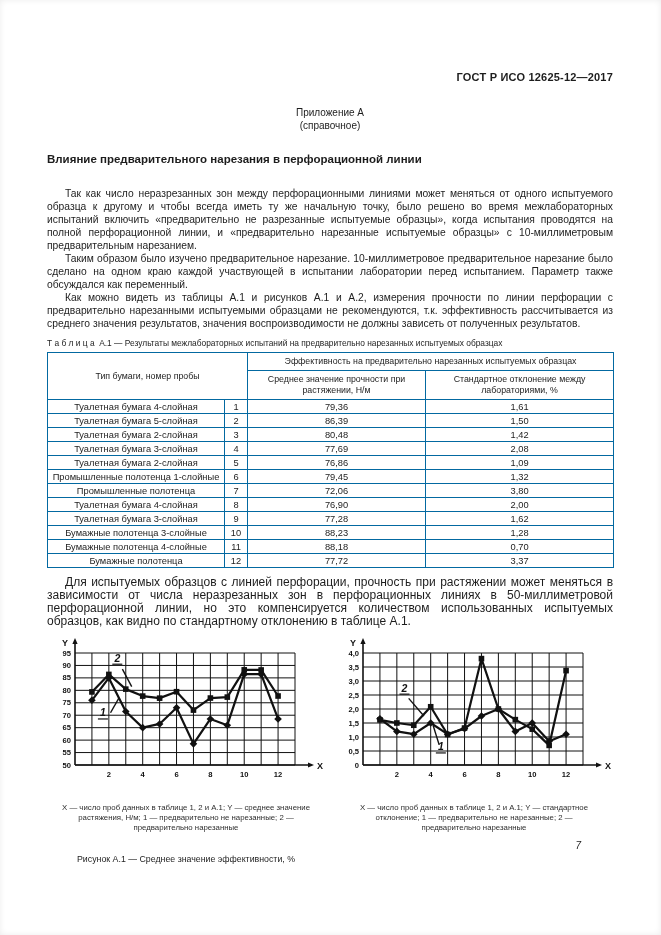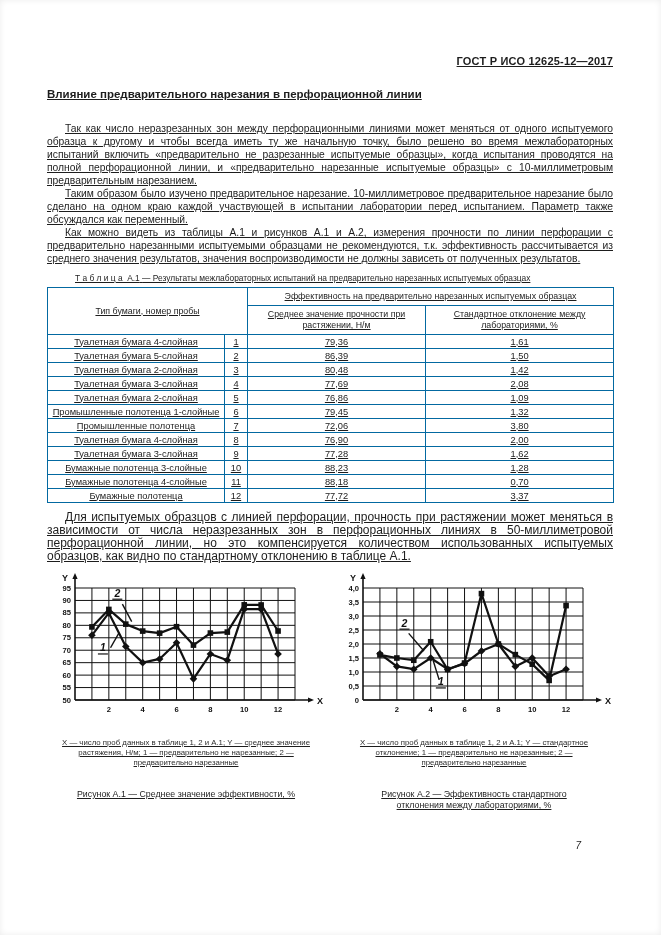--- a/index.html
+++ b/index.html
@@ -1,25 +1,25 @@
 <!DOCTYPE html>
 <html><head>
 <meta charset="utf-8">
 <style>
   html,body{margin:0;padding:0;}
   body{background:#e8e8e8;font-family:"Liberation Sans",sans-serif;}
   .page{position:relative;width:661px;height:935px;background:#ffffff;margin:0 auto;
         color:#1d1d1d;box-shadow:inset 0 0 6px rgba(0,0,0,.08);overflow:hidden;}
-  .content{position:absolute;left:47px;top:0;width:566px;text-decoration:underline;}
+  .content{position:absolute;left:47px;top:16px;width:566px;}
   .doc-code{margin-top:55px;text-align:right;font-weight:bold;font-size:11px;letter-spacing:.2px;}
   .annex{margin-top:24px;text-align:center;font-size:10px;line-height:12.5px;}
   .main-title{margin-top:21px;text-align:left;font-weight:bold;font-size:11.5px;}
   .paras{margin-top:22px;font-size:10.3px;line-height:13px;text-align:justify;}
   .paras p{margin:0;text-indent:18px;}
-  .tbl-caption{margin-top:8px;font-size:8.4px;margin-left:28px;}
+  .tbl-caption{margin-top:8px;font-size:8.4px;}
   .tbl-caption .sp{white-space:pre;}
   table.data{margin-top:4px;width:566px;border-collapse:collapse;font-size:9.3px;table-layout:fixed;}
   table.data th,table.data td{border:1px solid #0369a1;font-weight:normal;padding:1.5px 4px;}
   table.data thead th{text-align:center;font-size:8.8px;line-height:11px;padding:3px 6px;vertical-align:middle;}
   td.c-type{text-align:center;padding-left:6px;}
   td.c-num,td.c-mean,td.c-std{text-align:center;}
   .after-para{margin-top:8px;font-size:12px;line-height:13px;text-align:justify;}
   .after-para p{margin:0;text-indent:18px;}
   .charts{margin-top:9px;display:flex;justify-content:space-between;}
   .fig{width:278px;text-align:center;}
@@ -29,20 +29,24 @@
   .page-number{position:absolute;right:80px;top:840px;font-size:10px;font-style:italic;}
 </style>
 </head>
 <body>
 
 <div class="page">
   <div class="content">
 
     <div class="doc-code">ГОСТ Р ИСО 12625-12—2017</div>
 
+    <div class="annex">
+      <div>Приложение А</div>
+      <div>(справочное)</div>
+    </div>
 
     <div class="main-title">Влияние предварительного нарезания в перфорационной линии</div>
 
     <div class="paras">
       <p>Так как число неразрезанных зон между перфорационными линиями может меняться от одного испытуемого образца к другому и чтобы всегда иметь ту же начальную точку, было решено во время межлабораторных испытаний включить «предварительно не разрезанные испытуемые образцы», когда испытания проводятся на полной перфорационной линии, и «предварительно нарезанные испытуемые образцы» с 10-миллиметровым предварительным нарезанием.</p>
       <p>Таким образом было изучено предварительное нарезание. 10-миллиметровое предварительное нарезание было сделано на одном краю каждой участвующей в испытании лаборатории перед испытанием. Параметр также обсуждался как переменный.</p>
       <p>Как можно видеть из таблицы А.1 и рисунков А.1 и А.2, измерения прочности по линии перфорации с предварительно нарезанными испытуемыми образцами не рекомендуются, т.к. эффективность рассчитывается из среднего значения результатов, значения воспроизводимости не должны зависеть от полученных результатов.</p>
     </div>
 
     <div class="tbl-caption">
@@ -303,19 +307,18 @@
             <rect x="211.35384615384615" y="105.6" width="5.6" height="5.6" fill="#111"></rect>
             <rect x="228.27692307692308" y="30.84" width="5.6" height="5.6" fill="#111"></rect>
             <line x1="73.6923076923077" y1="61.36" x2="88.92307692307693" y2="79" stroke="#111" stroke-width="1.4"></line>
             <text x="69.46153846153847" y="54.64" font-size="10.5" font-weight="bold" font-style="italic" fill="#111" text-anchor="middle" font-family="&quot;Liberation Sans&quot;,sans-serif">2</text>
             <line x1="64.46153846153847" y1="57.14" x2="74.46153846153847" y2="57.14" stroke="#111" stroke-width="1.2"></line>
             <line x1="104.15384615384615" y1="107.84" x2="98.23076923076924" y2="88.8" stroke="#111" stroke-width="1.4"></line>
             <text x="105.84615384615384" y="113.44" font-size="10.5" font-weight="bold" font-style="italic" fill="#111" text-anchor="middle" font-family="&quot;Liberation Sans&quot;,sans-serif">1</text>
             <line x1="100.84615384615384" y1="115.94" x2="110.84615384615384" y2="115.94" stroke="#111" stroke-width="1.2"></line>
           </svg>
         <div class="fig-note">X — число проб данных в таблице 1, 2 и А.1; Y — стандартное отклонение; 1 — предварительно не нарезанные; 2 — предварительно нарезанные</div>
-        <div class="fig-caption">Рисунок А.2 — Эффективность стандартного отклонения между лабораториями, %</div>
       </div>
     </div>
 
   </div>
   <div class="page-number">7</div>
 </div>
 
 </body></html>

